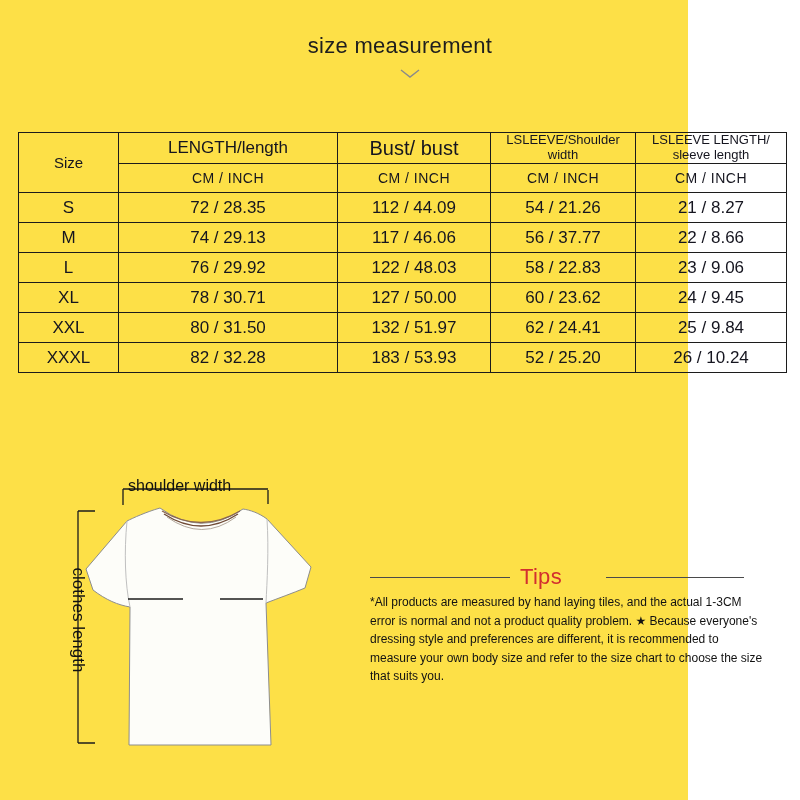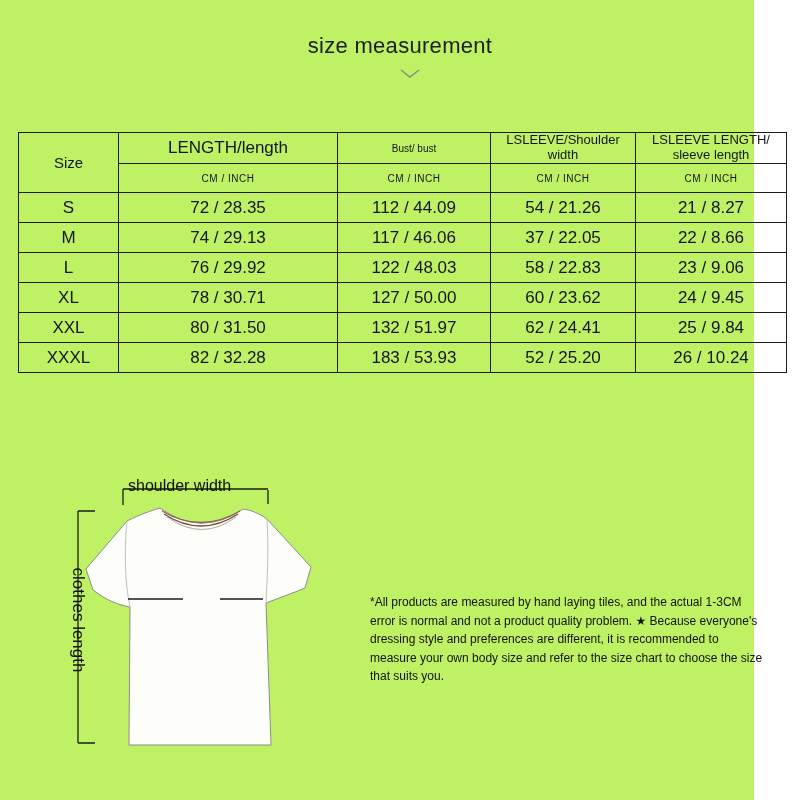--- a/index.html
+++ b/index.html
@@ -1,35 +1,35 @@
 <!DOCTYPE html>
 <html><head>
 <meta charset="utf-8">
 <style>
   html,body{margin:0;padding:0;background:#ffffff;width:800px;height:800px;overflow:hidden;
     font-family:"Liberation Sans", sans-serif;color:#15151f;}
-  .page{position:relative;width:754px;height:800px;background:#bef264;}
+  .page{position:relative;width:688px;height:800px;background:#fde047;}
 
   
   .title{position:absolute;top:33px;left:0;width:800px;text-align:center;
     font-size:22px;color:#1e1e1e;letter-spacing:.3px;}
   .title-chevron{position:absolute;top:66px;left:399px;}
 
   
   table.size-table{position:absolute;left:18px;top:132px;width:768px;
     border-collapse:collapse;table-layout:fixed;}
   table.size-table td,table.size-table th{border:1px solid #1c1c1c;padding:0;
     text-align:center;vertical-align:middle;font-weight:normal;}
   tr.hrow1{height:31px;} tr.hrow2{height:29px;} tr.drow{height:30px;}
   .c-size{width:100px;} .c-len{width:219px;} .c-bust{width:153px;} .c-sh{width:145px;} .c-sl{width:151px;}
   .h-size{font-weight:bold;font-size:15px;}
   .h-len{font-size:17px;}
-  .h-bust{font-size:10px;}
+  .h-bust{font-size:20px;}
   .h-small{font-size:13px;line-height:1.15;text-align:left;padding:1px 2px 0 5px;}
-  .h-unit{font-weight:bold;font-size:10px;letter-spacing:.5px;}
+  .h-unit{font-weight:bold;font-size:14px;letter-spacing:.5px;}
   .d-size{font-weight:bold;font-size:17px;}
   .d-val{font-weight:bold;font-size:17px;}
 
   
   .diagram-svg{position:absolute;left:0;top:450px;}
   .lbl{position:absolute;color:#111;}
   .lbl-shoulder{left:128px;top:477px;width:145px;text-align:left;font-size:16px;}
   .lbl-clothes{left:8px;top:610px;width:140px;height:20px;text-align:center;font-size:17px;
     transform:rotate(90deg);white-space:nowrap;}
   .lbl-chest{left:146px;top:583px;font-size:16px;line-height:16px;white-space:nowrap;}
@@ -82,21 +82,21 @@
         <td class="d-size">S</td>
         <td class="d-val">72 / 28.35</td>
         <td class="d-val">112 / 44.09</td>
         <td class="d-val">54 / 21.26</td>
         <td class="d-val">21 / 8.27</td>
       </tr>
       <tr class="drow">
         <td class="d-size">M</td>
         <td class="d-val">74 / 29.13</td>
         <td class="d-val">117 / 46.06</td>
-        <td class="d-val">37 / 22.05</td>
+        <td class="d-val">56 / 37.77</td>
         <td class="d-val">22 / 8.66</td>
       </tr>
       <tr class="drow">
         <td class="d-size">L</td>
         <td class="d-val">76 / 29.92</td>
         <td class="d-val">122 / 48.03</td>
         <td class="d-val">58 / 22.83</td>
         <td class="d-val">23 / 9.06</td>
       </tr>
       <tr class="drow">
@@ -139,15 +139,20 @@
     <path d="M123,489 H268 M123,489 V505 M268,490 V504" fill="none" stroke="#1c1c1c" stroke-width="1.3"></path>
 
     <path d="M78,511 V743 M78,511 H95 M78,743 H95" fill="none" stroke="#1c1c1c" stroke-width="1.3"></path>
 
     <path d="M128,599 H183 M220,599 H263" fill="none" stroke="#1c1c1c" stroke-width="1.3"></path>
   </svg>
 
   <div class="lbl lbl-shoulder">shoulder width</div>
   <div class="lbl lbl-clothes">clothes length</div>
 
+  <div class="tips-header">
+    <div class="tips-line l1"></div>
+    <div class="tips-title">Tips</div>
+    <div class="tips-line l2"></div>
+  </div>
   <div class="tips-body">*All products are measured by hand laying tiles, and the actual 1-3CM error is normal and not a product quality problem. ★ Because everyone's dressing style and preferences are different, it is recommended to measure your own body size and refer to the size chart to choose the size that suits you.</div>
 
 </div>
 
 </body></html>

